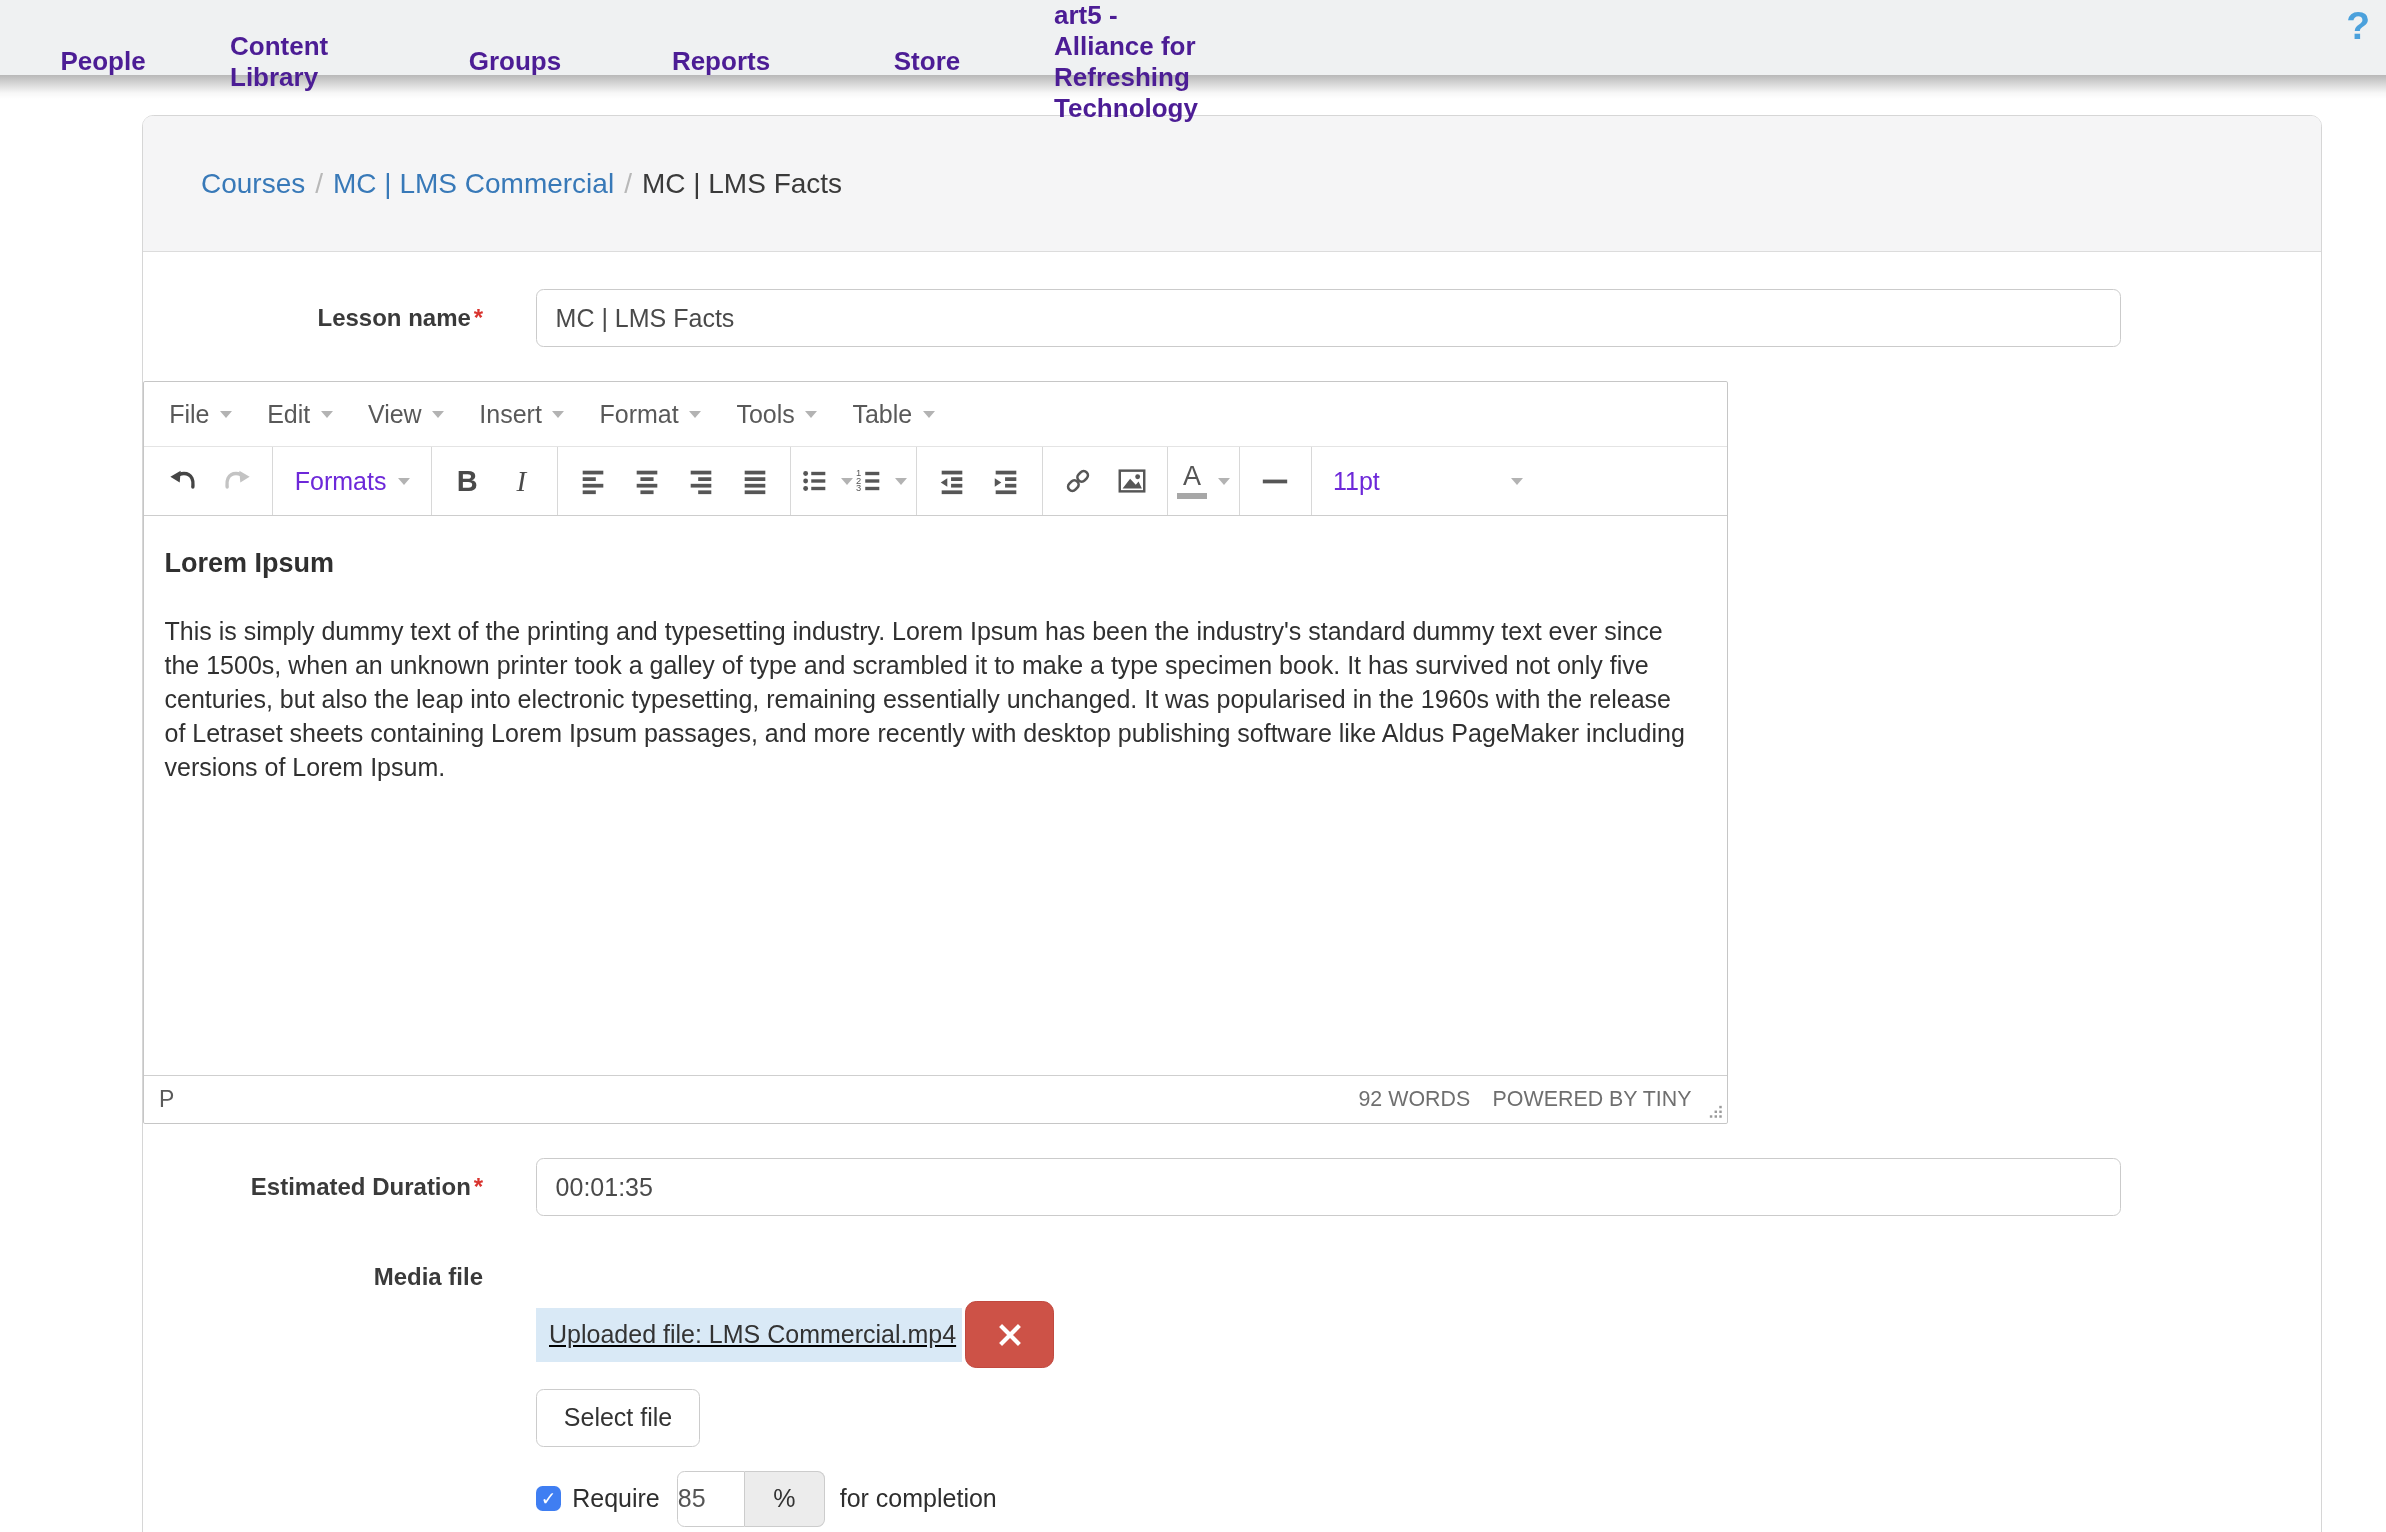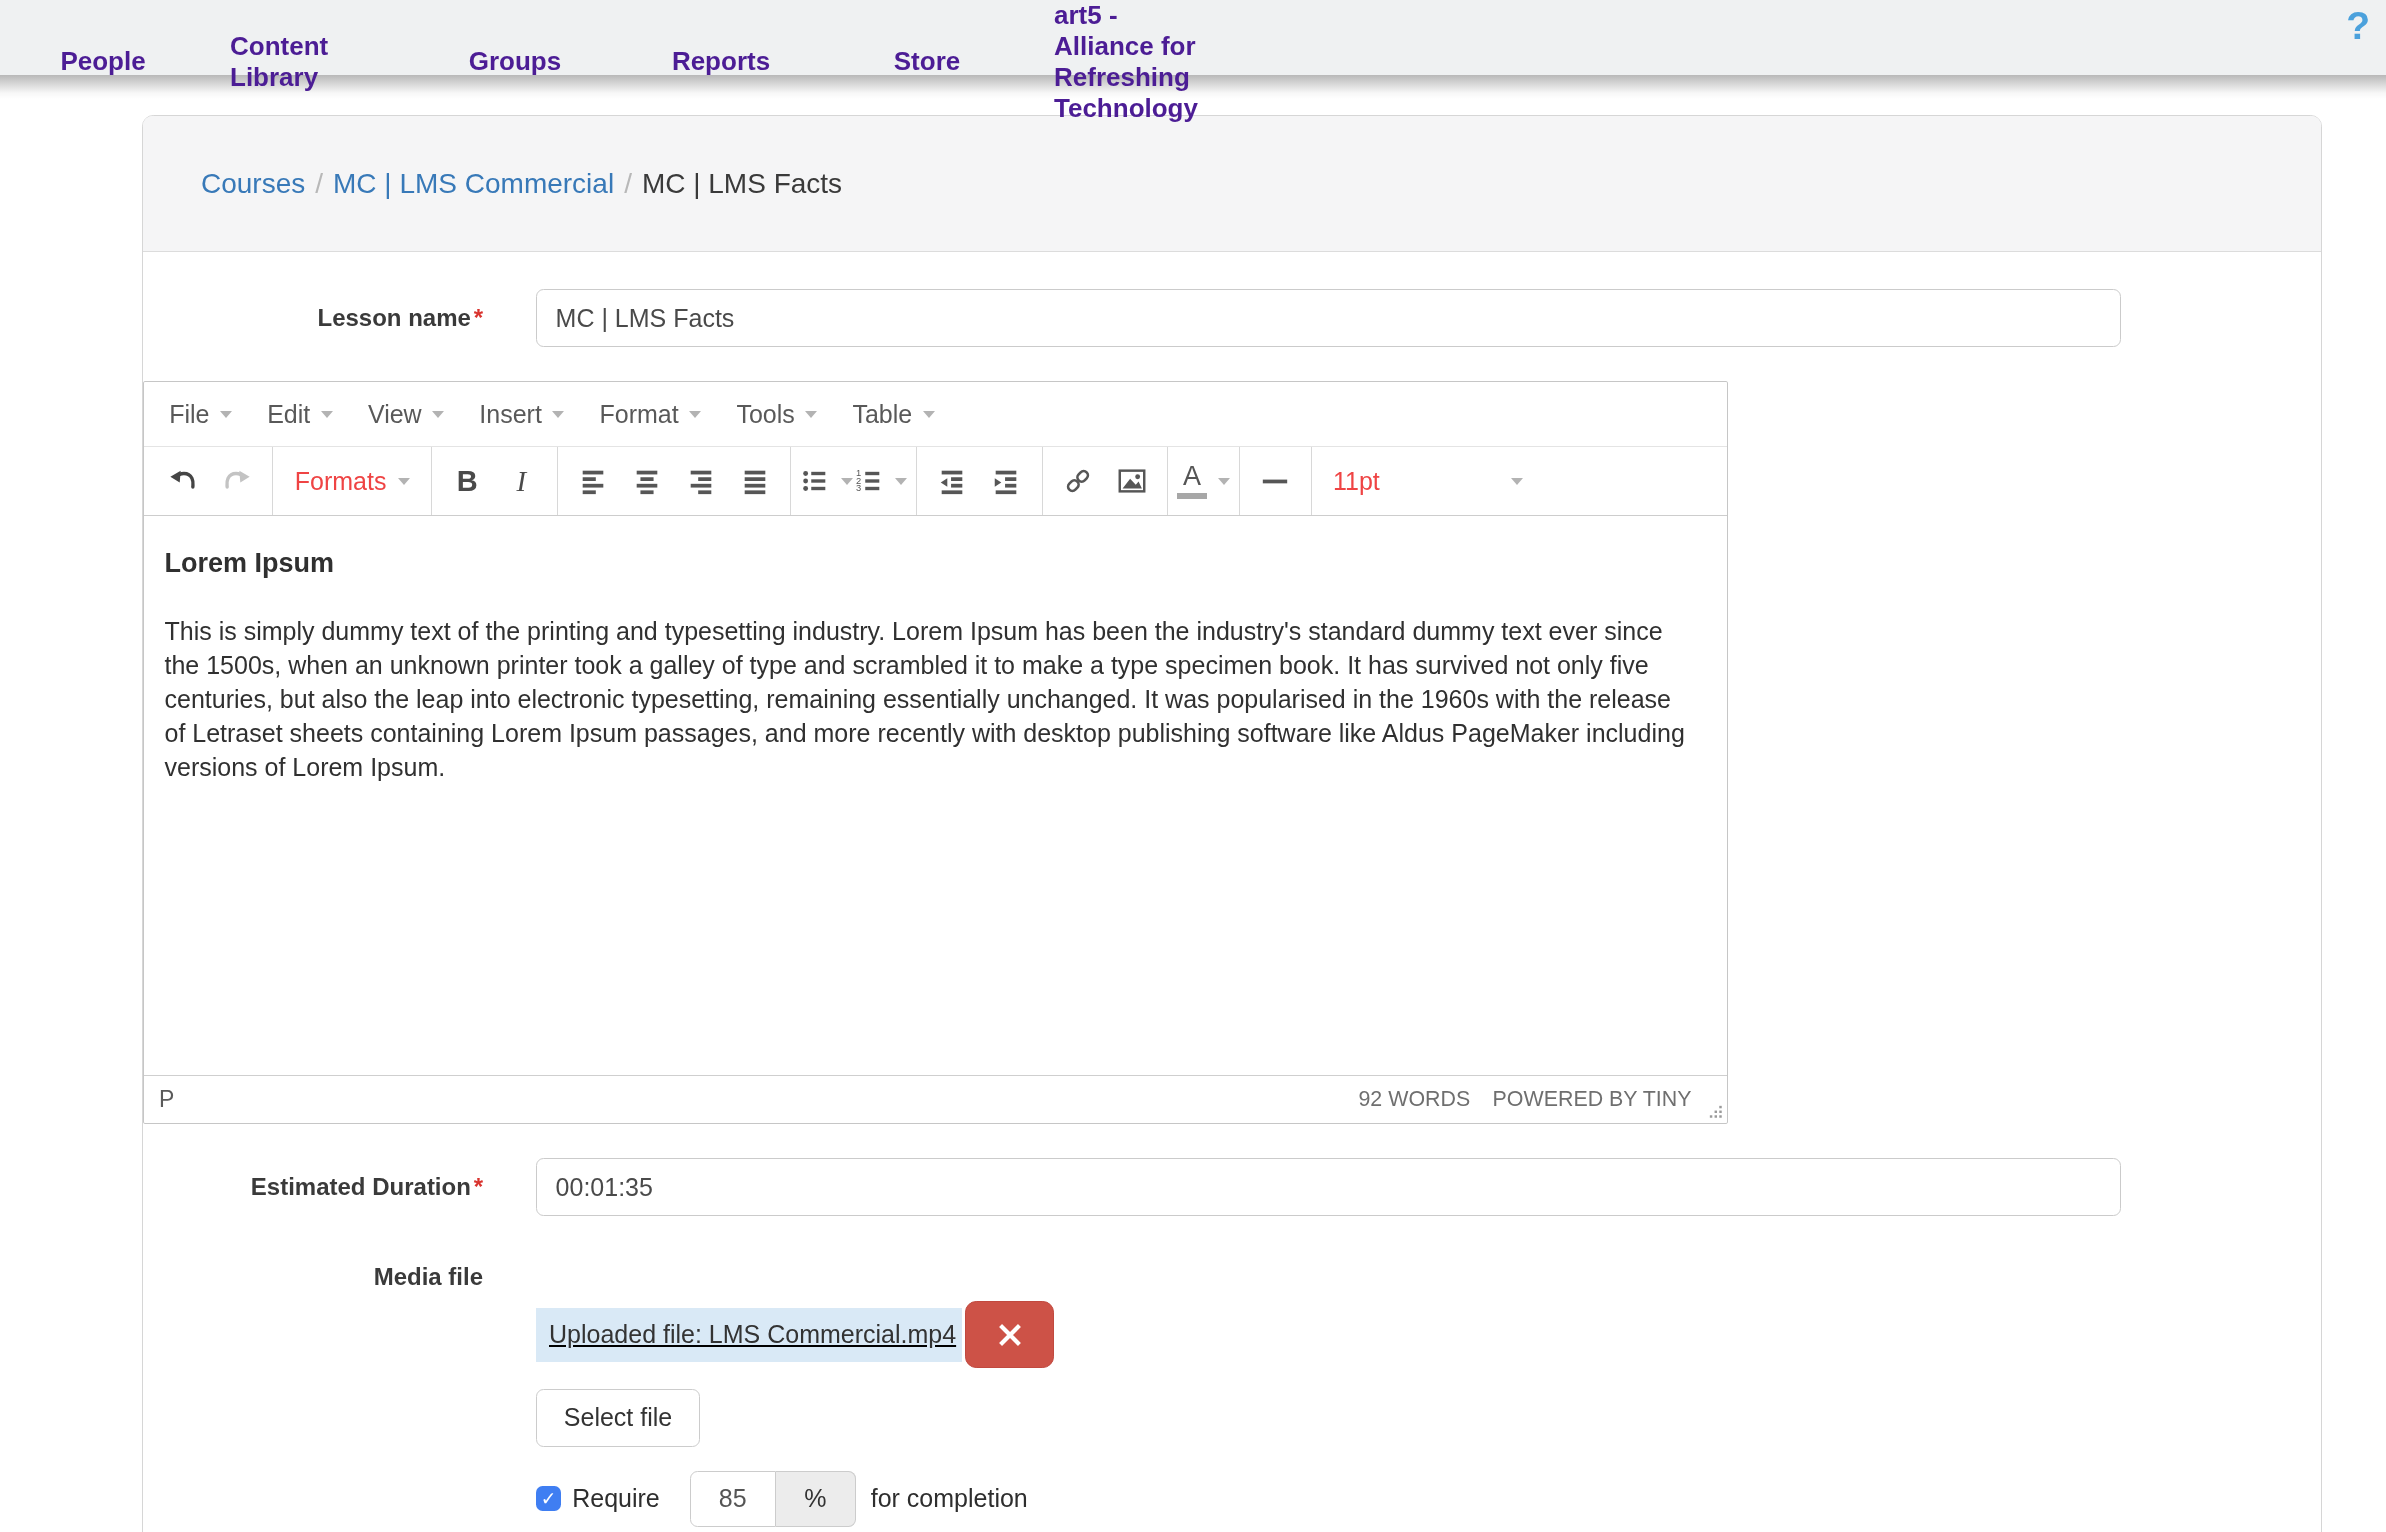--- a/index.html
+++ b/index.html
@@ -46,21 +46,21 @@
     border-bottom:0.9px solid #e4e4e4; }
   .menu-item { display:flex; align-items:center; gap:10.3px; padding:0 17.7px; height:100%;
     font-size:25px; color:#595959; cursor:pointer; }
   .caret { width:0; height:0; border-left:6.5px solid transparent; border-right:6.5px solid transparent;
     border-top:7.5px solid #b3b3b3; }
   .mce-toolbar { height:69px; display:flex; align-items:center; border-bottom:1.9px solid #cdcdcd; padding:0 3.7px; }
   .tb-group { display:flex; align-items:center; height:100%; padding:0 8.4px; }
   .tb-sep { width:0.9px; background:#d8d8d8; height:100%; }
   .tb-btn { min-width:54px; height:54px; display:flex; align-items:center; justify-content:center;
     gap:11.2px; cursor:pointer; color:#595959; border-radius:3.7px; }
-  .tb-text { font-size:25px; color:#ef4444; }
+  .tb-text { font-size:25px; color:#6d28d9; }
   .bold-glyph { font-size:29px; font-weight:bold; color:#4a4a4a; }
   .italic-glyph { font-size:29px; font-style:italic; color:#4a4a4a; font-family:"Liberation Serif",serif; }
   .formats-btn { padding:0 13px; }
   .fontsize-btn { width:216px; justify-content:space-between; padding:0 13px; }
   .forecolor { display:flex; flex-direction:column; align-items:center; line-height:1; }
   .forecolor .a { font-size:27px; color:#555; }
   .forecolor .bar { width:30px; height:5.6px; background:#a7a7a7; margin-top:2.8px; }
 
   .mce-content { height:559px; padding:24px 20.5px; font-size:25px; color:#303030;
     line-height:34px; overflow:hidden; cursor:text; }
@@ -81,22 +81,22 @@
     padding:0 5.6px 0 13px; font-size:25px; color:#333; }
   .remove-btn { width:89px; height:67px; margin-left:3.7px; background:#cd5247; border:0.9px solid #c1493f;
     border-radius:11.2px; display:flex; align-items:center; justify-content:center; cursor:pointer; }
   .select-btn { margin-top:20.5px; width:164px; height:58px; background:#fff; border:1.9px solid #ccc;
     border-radius:7.5px; font-size:25px; color:#333; display:flex; align-items:center;
     justify-content:center; cursor:pointer; }
   .completion-row { display:flex; align-items:center; margin-top:24px; }
   .checkbox { width:25px; height:25px; background:#3f7ef2; border-radius:6.5px; display:flex;
     align-items:center; justify-content:center; color:#fff; font-size:18.6px; font-weight:bold; cursor:pointer; }
   .require-label { margin-left:11.2px; font-size:25px; color:#2e2e2e; }
-  .pct-input { width:86px; height:56px; border:1.9px solid #ccc; border-radius:7.5px 0 0 7.5px;
-    text-align:center; font-size:25px; color:#555; margin-left:30px; outline:none; font-family:inherit; }
+  .pct-input { width:68px; height:56px; border:1.9px solid #ccc; border-radius:7.5px 0 0 7.5px;
+    text-align:left; font-size:25px; color:#555; margin-left:17px; outline:none; font-family:inherit; }
   .pct-addon { width:80px; height:56px; background:#ececec; border:1.9px solid #ccc; border-left:0;
     border-radius:0 7.5px 7.5px 0; display:flex; align-items:center; justify-content:center;
     font-size:25px; color:#333; }
   .suffix { margin-left:15px; font-size:25px; color:#2e2e2e; }
 </style>
 </head>
 <body>
 
 <div class="topnav">
   <div class="topnav-bar"></div>

